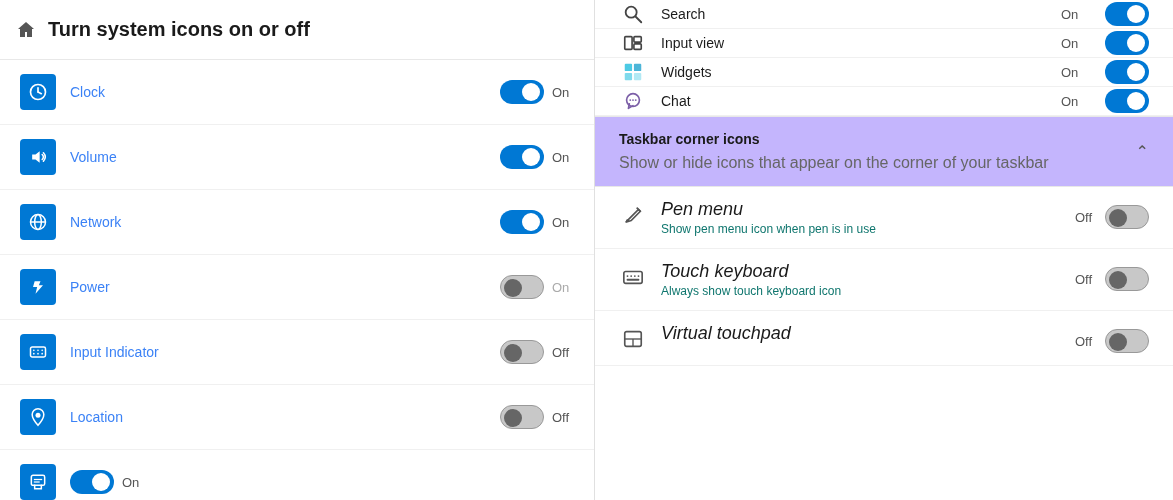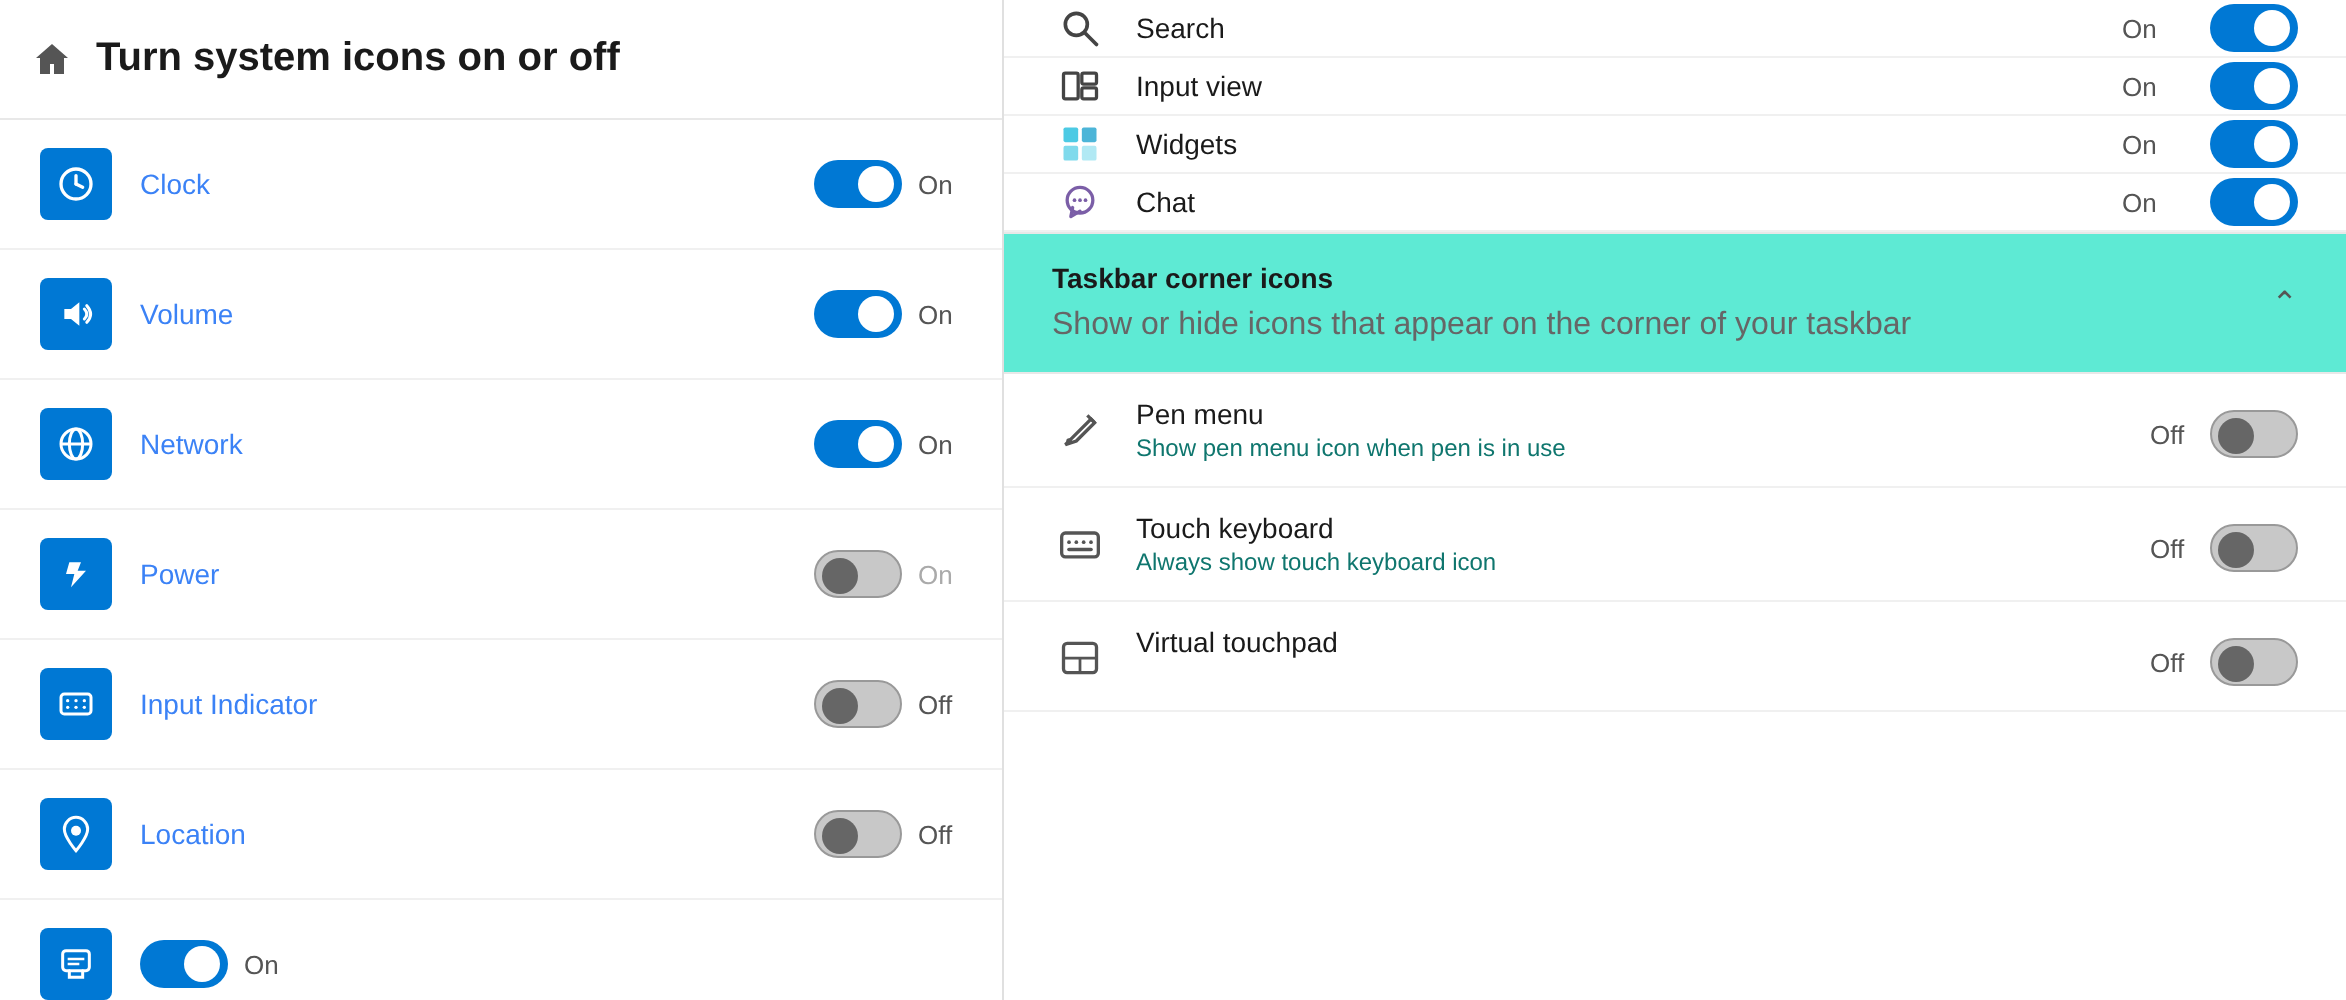--- a/index.html
+++ b/index.html
@@ -8,21 +8,21 @@
       background: #f3f3f3;
       display: flex;
       height: 500px;
       width: 1173px;
       overflow: hidden;
       font-size: 14px;
       color: #1a1a1a;
     }
 
     .left-panel {
-      width: 502px;
+      width: 595px;
       background: #fff;
       border-right: 1px solid #e0e0e0;
       padding: 0;
       display: flex;
       flex-direction: column;
     }
 
     .page-header {
       display: flex;
       align-items: center;
@@ -178,21 +178,21 @@
       margin-right: 8px;
       min-width: 22px;
     }
 
     
     .section-header {
       display: flex;
       align-items: center;
       justify-content: space-between;
       padding: 14px 24px;
-      background: #5eead4;
+      background: #c4b5fd;
       border-bottom: 1px solid #e8e8e8;
       border-top: 1px solid #e8e8e8;
       cursor: pointer;
     }
 
     .section-header-text {}
     .section-header-title {
       font-size: 14px;
       font-weight: 600;
       color: #1a1a1a;
@@ -229,22 +229,23 @@
     .corner-row-icon svg {
       width: 22px;
       height: 22px;
     }
 
     .corner-row-text {
       flex: 1;
     }
 
     .corner-row-label {
-      font-size: 14px;
+      font-size: 18px;
       color: #1a1a1a;
+      font-style: italic;
     }
     .corner-row-sub {
       font-size: 12px;
       color: #0f766e;
       margin-top: 2px;
     }
 
     .corner-row-right {
       display: flex;
       align-items: center;

